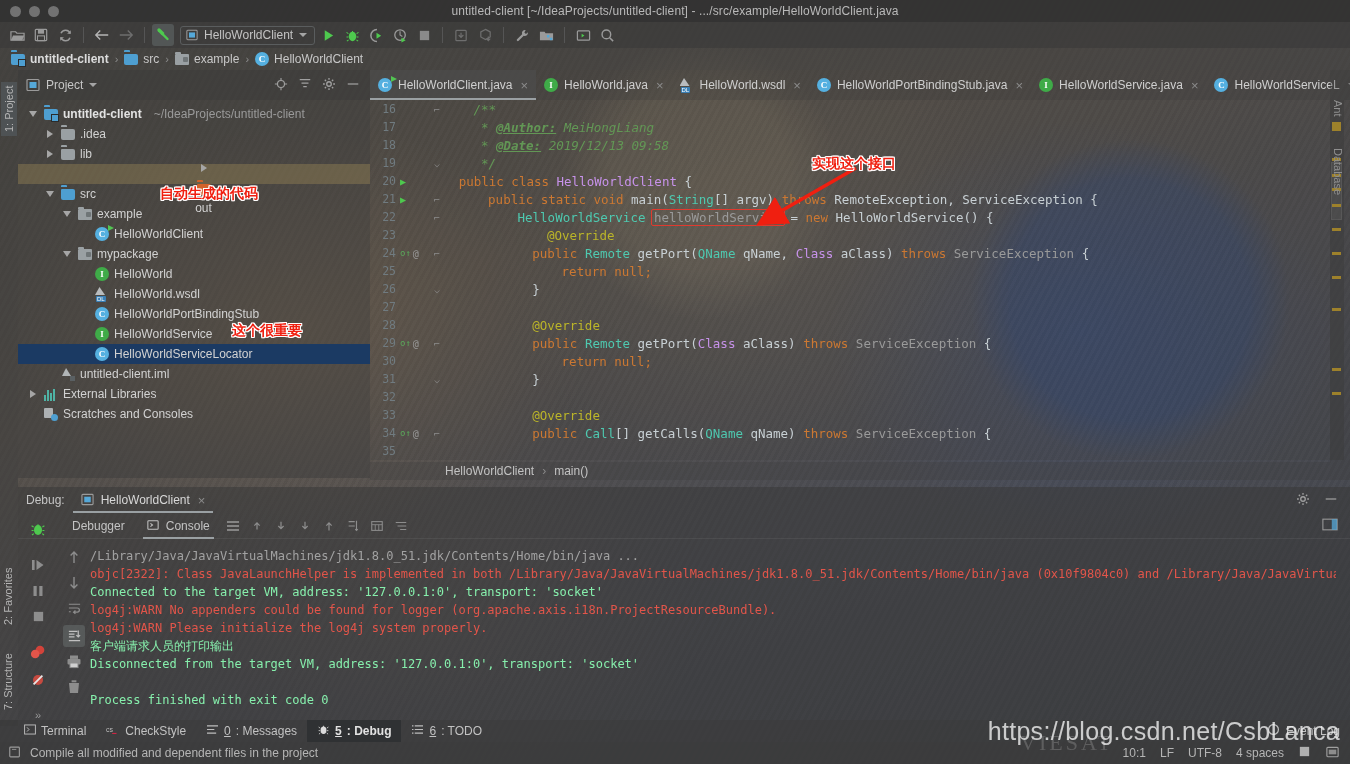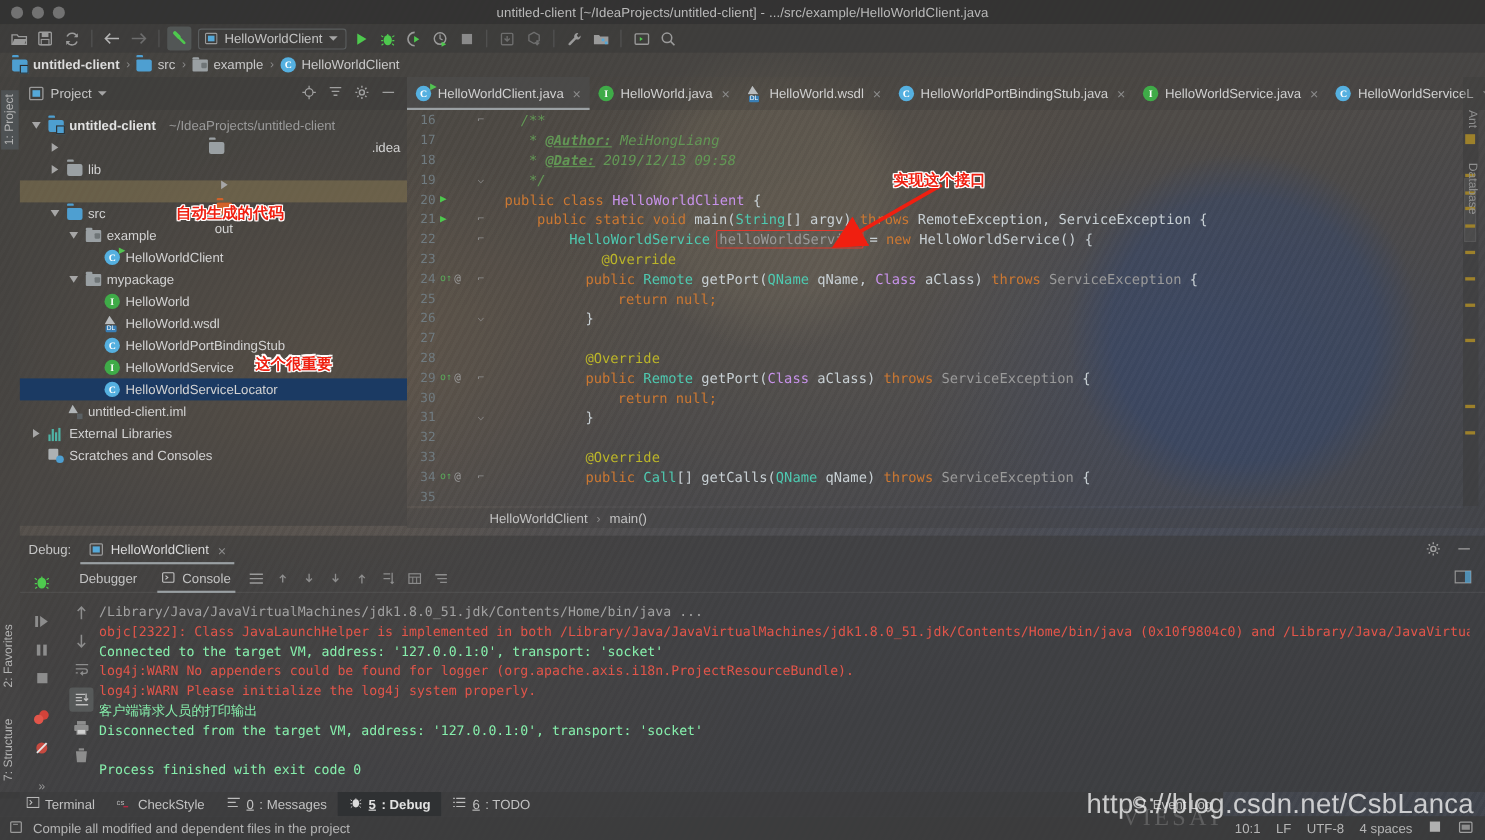--- a/index.html
+++ b/index.html
@@ -259,21 +259,21 @@
   }
   .dbg-side2 {
     position:absolute; left:40px; top:56px; width:32px; bottom:0;
     display:flex; flex-direction:column; align-items:center; gap:7px; padding-top:6px;
     color:#9a9a9a;
   }
   .hrule { width:22px; height:1px; background:#565656; }
 
   
   .bottombar {
-    position:absolute; left:0; bottom:22px; width:1112px; height:22px;
+    position:absolute; left:0; bottom:22px; width:1350px; height:22px;
     display:flex; align-items:center; gap:0; padding-left:14px;
     background: rgba(58,58,58,.78); z-index:10; font-size:12px;
   }
   .bb-item { display:flex; align-items:center; gap:5px; padding:0 10px; height:22px; color:#c2c2c2; }
   .bb-item.active { background:#2f3133; color:#e2e2e2; font-weight:bold; }
   .bb-item u { text-decoration:underline; }
   .bb-right { margin-left:auto; display:flex; align-items:center; gap:6px; padding-right:10px; color:#c2c2c2; }
 
   
   .statusbar {
@@ -524,21 +524,21 @@
         <div class="trow" style="padding-left: 8px;">
           <span class="tw">
             <i class="tri open"></i>
           </span>
           <span class="ic">
             <span class="ic-folder ic-mod" style="display:block;width:14px;"></span>
           </span>
           <span class="tlabel b">untitled-client</span>
           <span class="tpath">~/IdeaProjects/untitled-client</span>
         </div>
-        <div class="trow" style="padding-left: 25px; justify-content: space-between;">
+        <div class="trow" style="padding-left: 25px;">
           <span class="tw">
             <i class="tri"></i>
           </span>
           <span class="ic">
             <span class="ic-folder grey" style="display:block;width:14px;"></span>
           </span>
           <span class="tlabel">.idea</span>
         </div>
         <div class="trow" style="padding-left: 25px;">
           <span class="tw">

